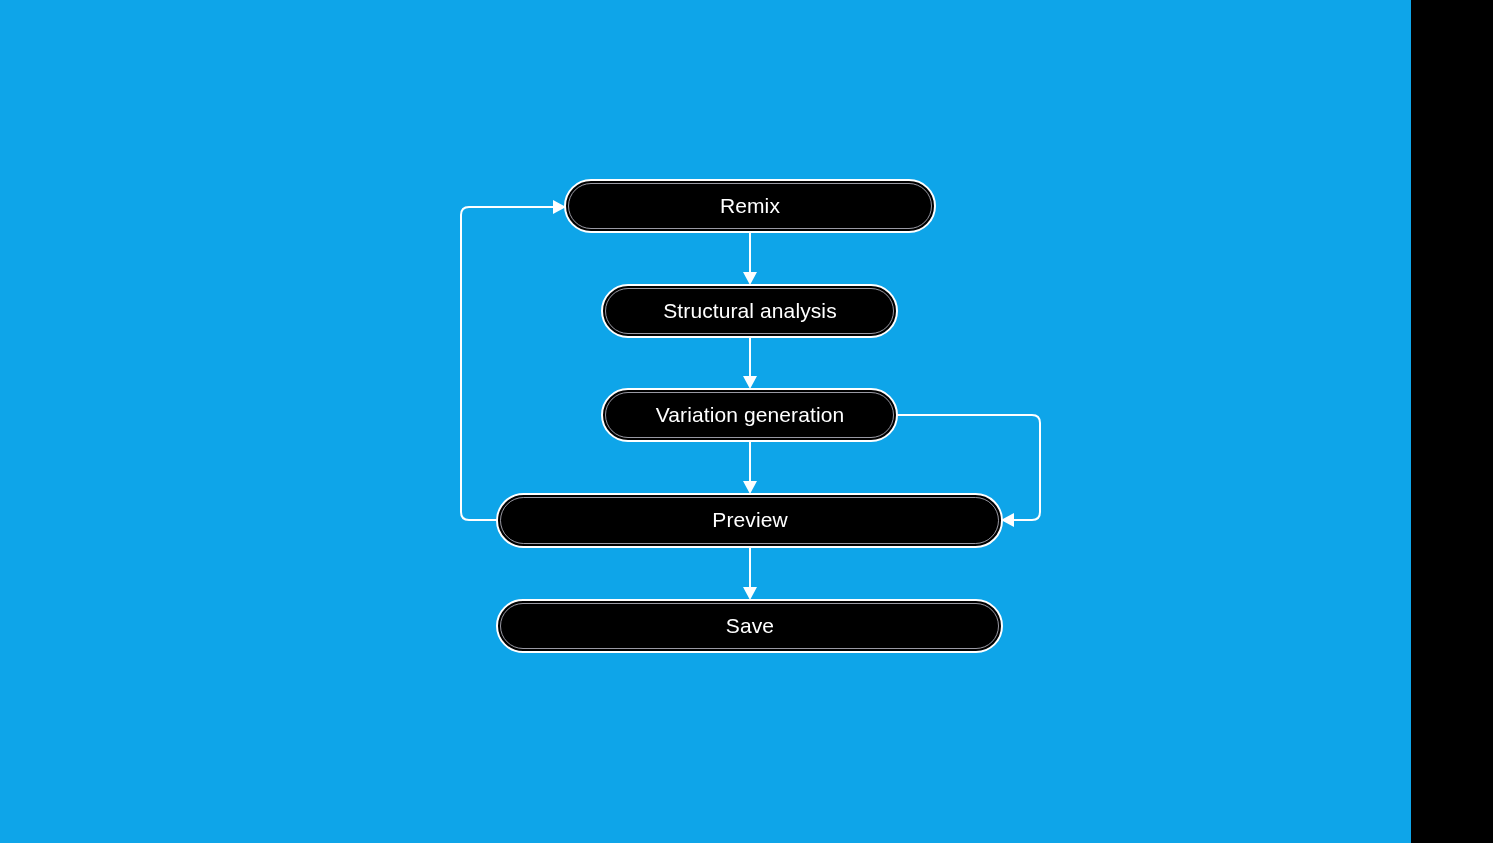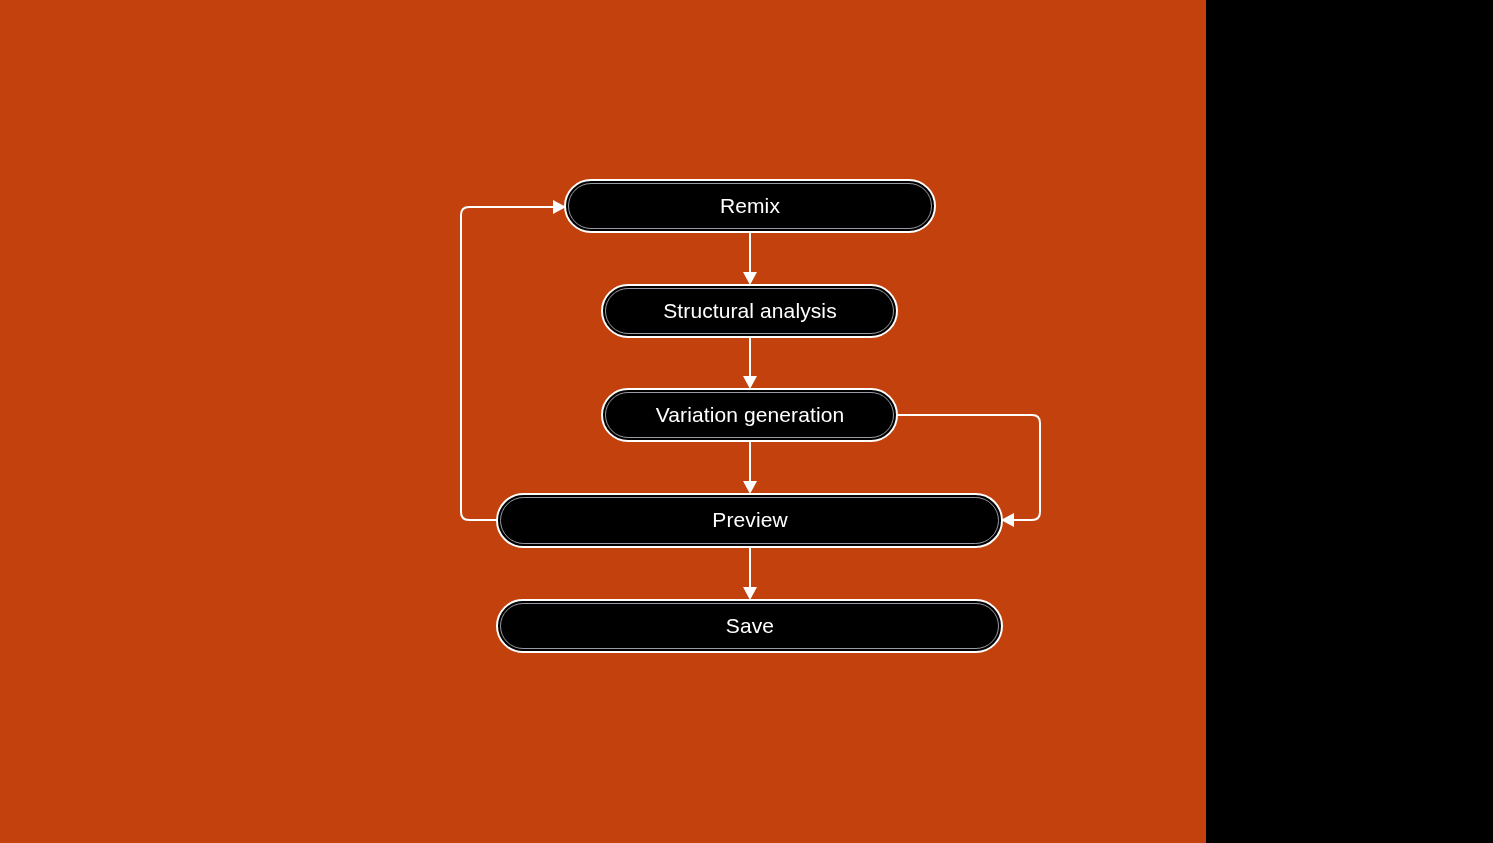--- a/index.html
+++ b/index.html
@@ -9,23 +9,23 @@
     background: #000000;
   }
   body {
     width: 1493px;
     height: 843px;
     overflow: hidden;
     font-family: "Liberation Sans", "DejaVu Sans", sans-serif;
   }
   #diagram-canvas {
     position: relative;
-    width: 1206px;
+    width: 1411px;
     height: 843px;
-    background: #c2410c;
+    background: #0ea5e9;
   }
   #flow-svg {
     position: absolute;
     top: 0;
     left: 0;
     width: 1493px;
     height: 843px;
     display: block;
   }
   .node-shape {

